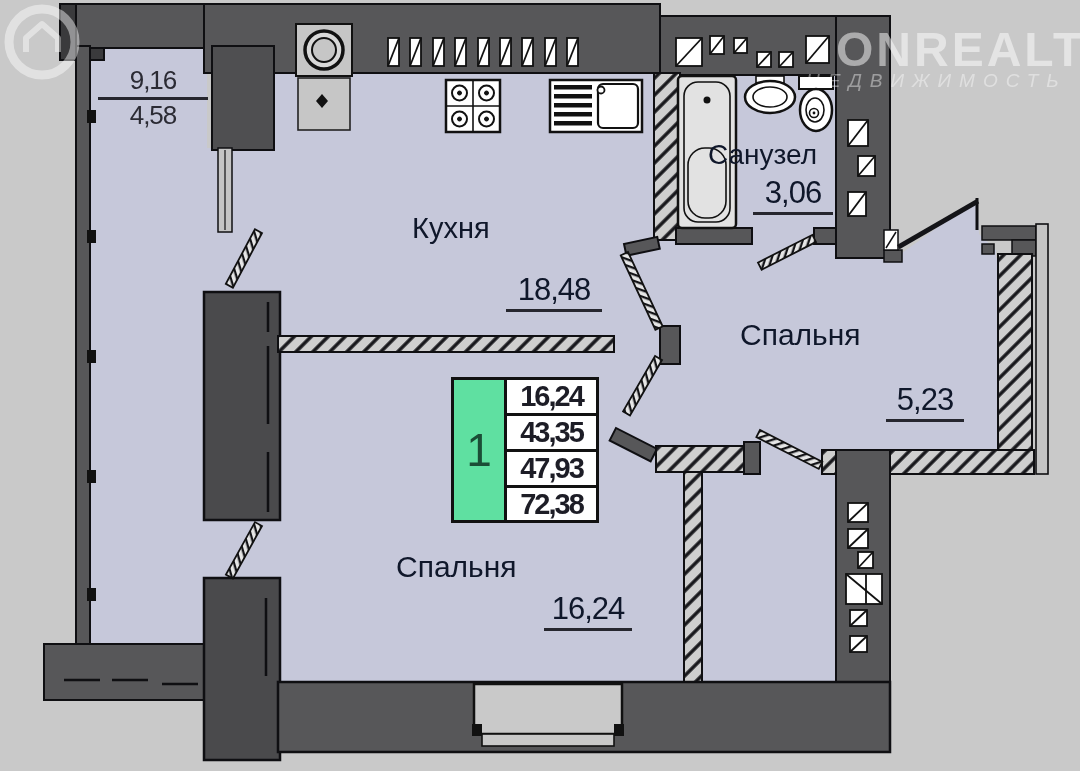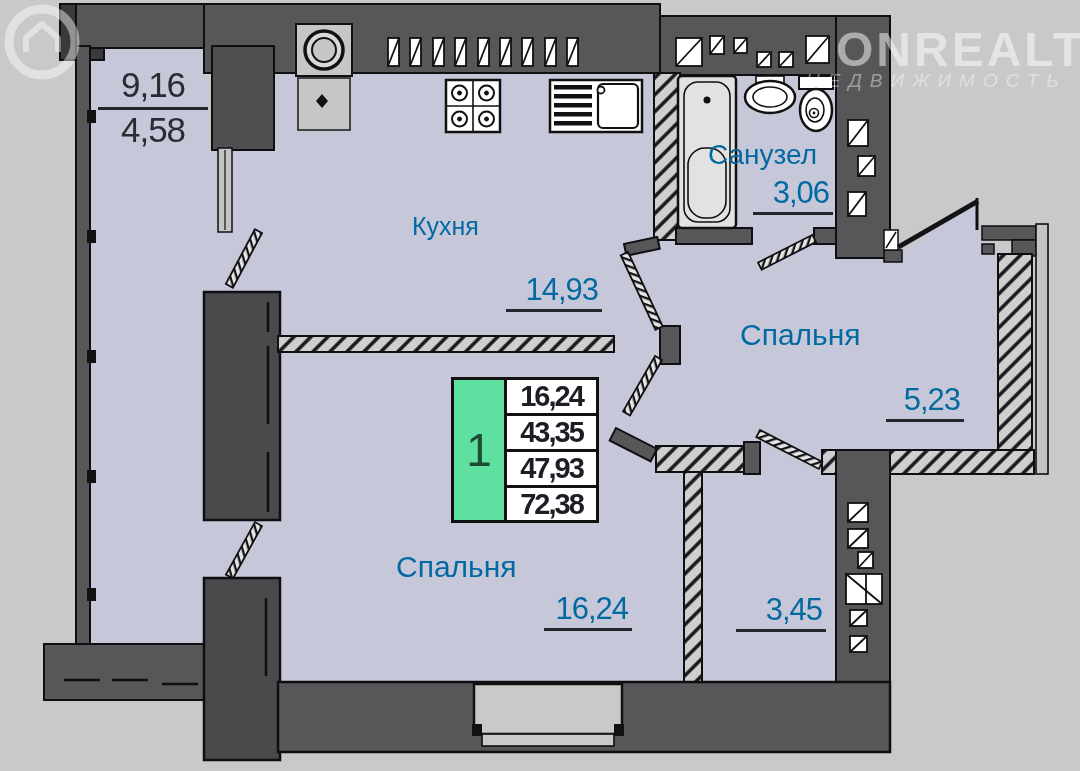--- a/index.html
+++ b/index.html
@@ -2,26 +2,26 @@
 <html><head>
 <meta charset="utf-8">
 <style>
   html,body{margin:0;padding:0;background:#9a9a9a;}
   .stage{
     position:relative;width:1080px;height:771px;overflow:hidden;
     background:#c9c9c9;font-family:"Liberation Sans",sans-serif;
   }
   .stage svg{position:absolute;left:0;top:0;}
   
-  .lbl{position:absolute;color:#0369a1;white-space:nowrap;letter-spacing:0;}
-  .room-name{font-size:25px;}
-  .room-area{font-size:31px;text-align:right;letter-spacing:-1px;
+  .lbl{position:absolute;color:#0f172a;white-space:nowrap;letter-spacing:0;}
+  .room-name{font-size:29px;}
+  .room-area{font-size:31px;text-align:center;letter-spacing:-1px;
              border-bottom:3px solid #26262e;padding:0 4px 1px 4px;}
   .fraction{position:absolute;text-align:center;color:#2b2b34;}
-  .fraction .num,.fraction .den{font-size:35px;letter-spacing:-1px;line-height:1.1;}
+  .fraction .num,.fraction .den{font-size:26px;letter-spacing:-1px;line-height:1.1;}
   .fraction .bar{border-top:3px solid #26262e;margin:2px 0 1px 0;}
   
   .legend{position:absolute;left:451px;top:377px;width:148px;height:146px;
           display:flex;border:3px solid #111;background:#fff;box-sizing:border-box;}
   .legend-unit{width:50px;background:#5fe0a1;border-right:3px solid #111;
                display:flex;align-items:center;justify-content:center;
                font-size:46px;color:#1b4d36;}
   .legend-vals{flex:1;display:flex;flex-direction:column;}
   .legend-cell{flex:1;border-bottom:3px solid #111;display:flex;align-items:center;
                justify-content:center;font-size:29px;font-weight:bold;
@@ -261,32 +261,31 @@
     </g>
   </svg>
 
   <div class="fraction" style="left:98px;top:66px;width:110px">
     <div class="num">9,16</div>
     <div class="bar"></div>
     <div class="den">4,58</div>
   </div>
 
   <div class="lbl room-name" style="left:412px;top:212px">Кухня</div>
-  <div class="lbl room-area" style="left:506px;top:272px;width:88px">14,93</div>
+  <div class="lbl room-area" style="left:506px;top:272px;width:88px">18,48</div>
 
   <div class="lbl room-name" style="left:708px;top:139px;font-size:28px">Санузел</div>
   <div class="lbl room-area" style="left:753px;top:175px;width:72px">3,06</div>
 
   <div class="lbl room-name" style="left:740px;top:318px;font-size:30px">Спальня</div>
   <div class="lbl room-area" style="left:886px;top:382px;width:70px">5,23</div>
 
   <div class="lbl room-name" style="left:396px;top:550px;font-size:30px">Спальня</div>
   <div class="lbl room-area" style="left:544px;top:591px;width:80px">16,24</div>
 
-  <div class="lbl room-area" style="left:736px;top:592px;width:82px">3,45</div>
 
   <div class="legend">
     <div class="legend-unit">1</div>
     <div class="legend-vals">
       <div class="legend-cell">16,24</div>
       <div class="legend-cell">43,35</div>
       <div class="legend-cell">47,93</div>
       <div class="legend-cell">72,38</div>
     </div>
   </div>

